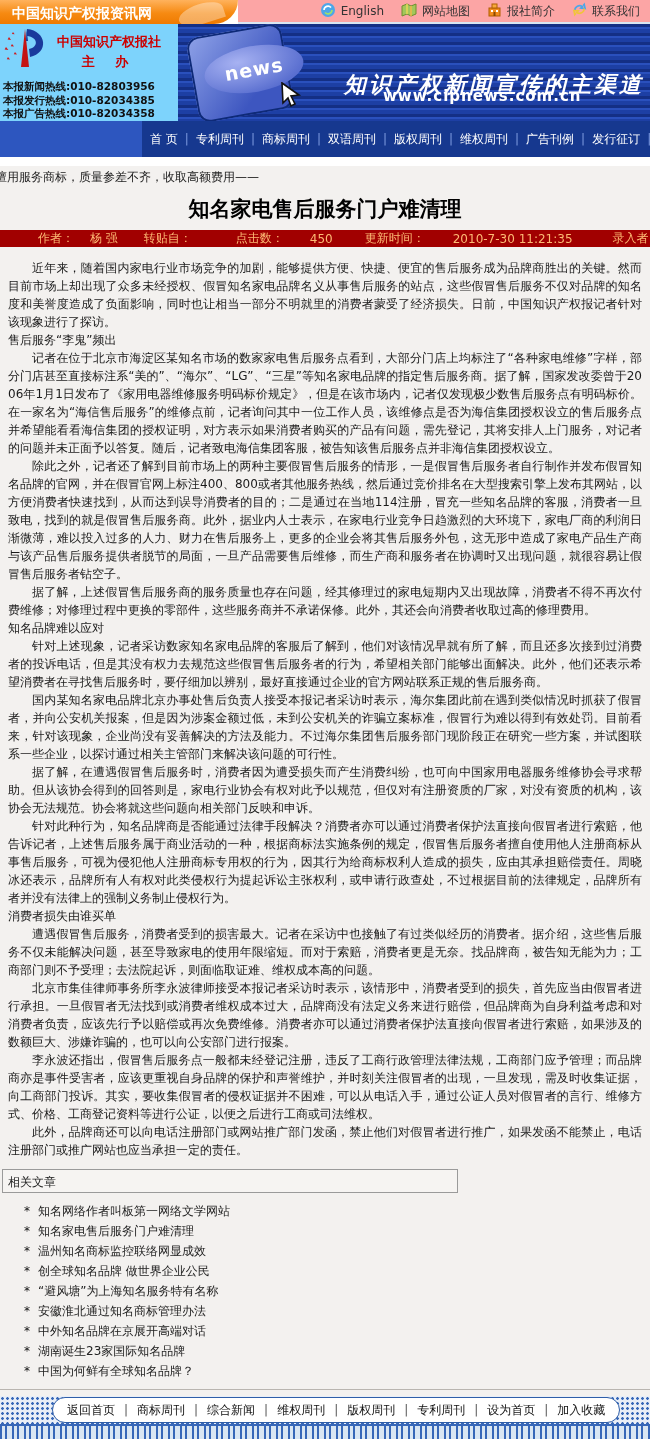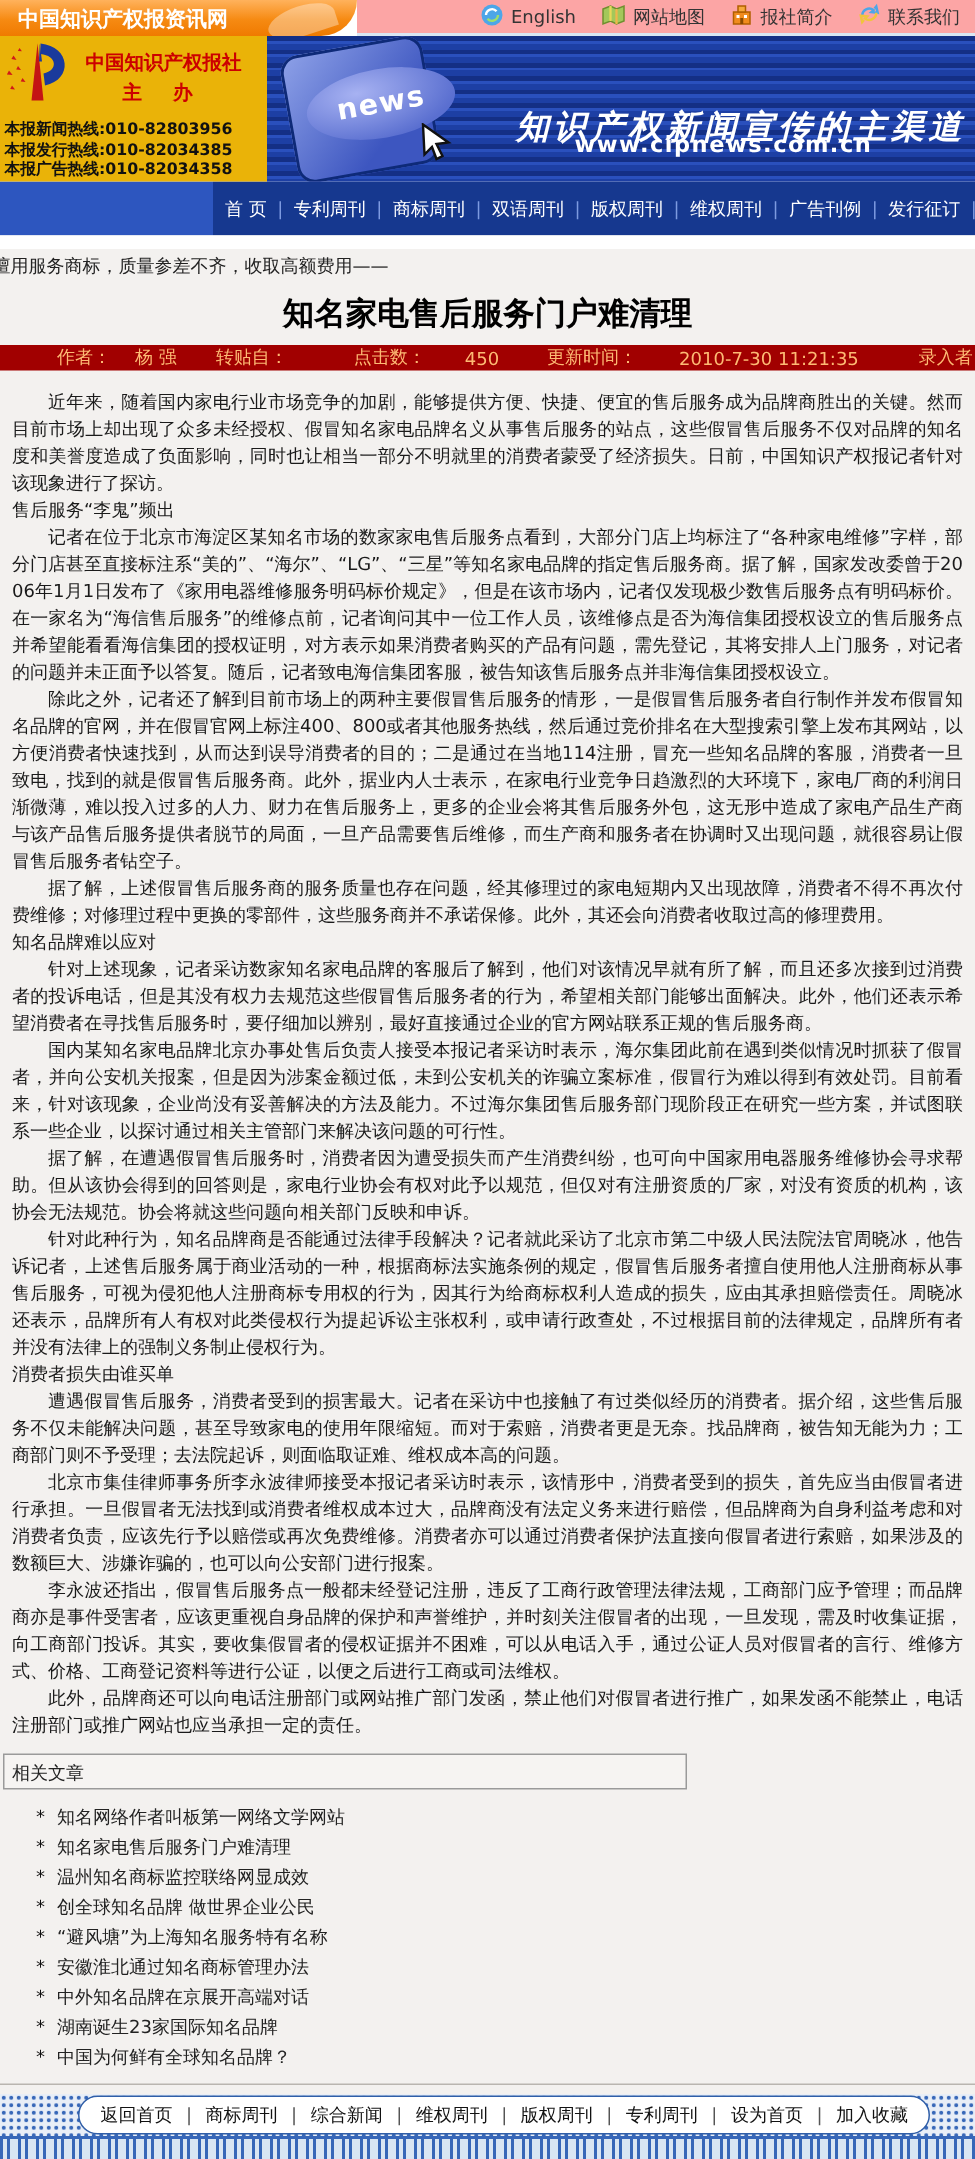--- a/index.html
+++ b/index.html
@@ -12,21 +12,21 @@
     border-bottom-right-radius:30px;color:#fff;font-weight:bold;font-size:14px;line-height:27px;padding-left:12px;box-sizing:border-box;}
   .topbar-left::after{content:"";position:absolute;right:14px;top:4px;width:46px;height:20px;
     background:rgba(255,255,255,.35);border-radius:50% 50% 0 50%;transform:rotate(-18deg);}
   .topbar-right{flex:1;display:flex;align-items:center;justify-content:flex-end;gap:7px;
     padding-right:10px;font-size:12px;color:#444;border-bottom:2px solid #d9e6f3;background:#fca5a5;}
   .toplink{display:flex;align-items:center;gap:5px;cursor:pointer;margin-left:10px;color:#333;}
   .toplink span{white-space:nowrap;}
 
   
   .header{height:97px;display:flex;}
-  .header-left{width:178px;background:#eab308;box-sizing:border-box;padding:3px 0 0 3px;}
+  .header-left{width:178px;background:#7dd3fc;box-sizing:border-box;padding:3px 0 0 3px;}
   .logo-row{display:flex;align-items:flex-start;}
   .org-block{margin-left:2px;margin-top:6px;}
   .org{color:#c00;font-weight:bold;font-size:13px;white-space:nowrap;}
   .org-sub{color:#c00;font-weight:bold;font-size:13px;text-align:center;letter-spacing:8px;margin-top:2px;}
   .hotlines{margin-top:3px;}
   .hotline{font-size:10.5px;font-weight:bold;color:#111;line-height:13.5px;white-space:nowrap;}
   .header-right{flex:1;position:relative;overflow:hidden;
     background:repeating-linear-gradient(180deg,#142f85 0 3px,#2a50bd 3px 5px,#1d3fa4 5px 9px);}
   .news-card{position:absolute;left:14px;top:6px;width:96px;height:86px;border-radius:12px;
     background:linear-gradient(135deg,#8fa2e8 0%,#3d56c0 70%);transform:rotate(-10deg);box-shadow:0 0 0 2px #0e2a78 inset;}
@@ -210,21 +210,21 @@
 
     <p class="t-p">近年来，随着国内家电行业市场竞争的加剧，能够提供方便、快捷、便宜的售后服务成为品牌商胜出的关键。然而目前市场上却出现了众多未经授权、假冒知名家电品牌名义从事售后服务的站点，这些假冒售后服务不仅对品牌的知名度和美誉度造成了负面影响，同时也让相当一部分不明就里的消费者蒙受了经济损失。日前，中国知识产权报记者针对该现象进行了探访。</p>
         <p class="t-h">售后服务“李鬼”频出</p>
         <p class="t-p">记者在位于北京市海淀区某知名市场的数家家电售后服务点看到，大部分门店上均标注了“各种家电维修”字样，部分门店甚至直接标注系“美的”、“海尔”、“LG”、“三星”等知名家电品牌的指定售后服务商。据了解，国家发改委曾于2006年1月1日发布了《家用电器维修服务明码标价规定》，但是在该市场内，记者仅发现极少数售后服务点有明码标价。在一家名为“海信售后服务”的维修点前，记者询问其中一位工作人员，该维修点是否为海信集团授权设立的售后服务点并希望能看看海信集团的授权证明，对方表示如果消费者购买的产品有问题，需先登记，其将安排人上门服务，对记者的问题并未正面予以答复。随后，记者致电海信集团客服，被告知该售后服务点并非海信集团授权设立。</p>
         <p class="t-p">除此之外，记者还了解到目前市场上的两种主要假冒售后服务的情形，一是假冒售后服务者自行制作并发布假冒知名品牌的官网，并在假冒官网上标注400、800或者其他服务热线，然后通过竞价排名在大型搜索引擎上发布其网站，以方便消费者快速找到，从而达到误导消费者的目的；二是通过在当地114注册，冒充一些知名品牌的客服，消费者一旦致电，找到的就是假冒售后服务商。此外，据业内人士表示，在家电行业竞争日趋激烈的大环境下，家电厂商的利润日渐微薄，难以投入过多的人力、财力在售后服务上，更多的企业会将其售后服务外包，这无形中造成了家电产品生产商与该产品售后服务提供者脱节的局面，一旦产品需要售后维修，而生产商和服务者在协调时又出现问题，就很容易让假冒售后服务者钻空子。</p>
         <p class="t-p">据了解，上述假冒售后服务商的服务质量也存在问题，经其修理过的家电短期内又出现故障，消费者不得不再次付费维修；对修理过程中更换的零部件，这些服务商并不承诺保修。此外，其还会向消费者收取过高的修理费用。</p>
         <p class="t-h">知名品牌难以应对</p>
         <p class="t-p">针对上述现象，记者采访数家知名家电品牌的客服后了解到，他们对该情况早就有所了解，而且还多次接到过消费者的投诉电话，但是其没有权力去规范这些假冒售后服务者的行为，希望相关部门能够出面解决。此外，他们还表示希望消费者在寻找售后服务时，要仔细加以辨别，最好直接通过企业的官方网站联系正规的售后服务商。</p>
         <p class="t-p">国内某知名家电品牌北京办事处售后负责人接受本报记者采访时表示，海尔集团此前在遇到类似情况时抓获了假冒者，并向公安机关报案，但是因为涉案金额过低，未到公安机关的诈骗立案标准，假冒行为难以得到有效处罚。目前看来，针对该现象，企业尚没有妥善解决的方法及能力。不过海尔集团售后服务部门现阶段正在研究一些方案，并试图联系一些企业，以探讨通过相关主管部门来解决该问题的可行性。</p>
         <p class="t-p">据了解，在遭遇假冒售后服务时，消费者因为遭受损失而产生消费纠纷，也可向中国家用电器服务维修协会寻求帮助。但从该协会得到的回答则是，家电行业协会有权对此予以规范，但仅对有注册资质的厂家，对没有资质的机构，该协会无法规范。协会将就这些问题向相关部门反映和申诉。</p>
-        <p class="t-p">针对此种行为，知名品牌商是否能通过法律手段解决？记者就此采访了北京市第二中级人民法院法官周晓冰，他告诉记者，上述售后服务属于商业活动的一种，根据商标法实施条例的规定，假冒售后服务者擅自使用他人注册商标从事售后服务，可视为侵犯他人注册商标专用权的行为，因其行为给商标权利人造成的损失，应由其承担赔偿责任。周晓冰还表示，品牌所有人有权对此类侵权行为提起诉讼主张权利，或申请行政查处，不过根据目前的法律规定，品牌所有者并没有法律上的强制义务制止侵权行为。</p>
+        <p class="t-p">针对此种行为，知名品牌商是否能通过法律手段解决？消费者亦可以通过消费者保护法直接向假冒者进行索赔，他告诉记者，上述售后服务属于商业活动的一种，根据商标法实施条例的规定，假冒售后服务者擅自使用他人注册商标从事售后服务，可视为侵犯他人注册商标专用权的行为，因其行为给商标权利人造成的损失，应由其承担赔偿责任。周晓冰还表示，品牌所有人有权对此类侵权行为提起诉讼主张权利，或申请行政查处，不过根据目前的法律规定，品牌所有者并没有法律上的强制义务制止侵权行为。</p>
         <p class="t-h">消费者损失由谁买单</p>
         <p class="t-p">遭遇假冒售后服务，消费者受到的损害最大。记者在采访中也接触了有过类似经历的消费者。据介绍，这些售后服务不仅未能解决问题，甚至导致家电的使用年限缩短。而对于索赔，消费者更是无奈。找品牌商，被告知无能为力；工商部门则不予受理；去法院起诉，则面临取证难、维权成本高的问题。</p>
         <p class="t-p">北京市集佳律师事务所李永波律师接受本报记者采访时表示，该情形中，消费者受到的损失，首先应当由假冒者进行承担。一旦假冒者无法找到或消费者维权成本过大，品牌商没有法定义务来进行赔偿，但品牌商为自身利益考虑和对消费者负责，应该先行予以赔偿或再次免费维修。消费者亦可以通过消费者保护法直接向假冒者进行索赔，如果涉及的数额巨大、涉嫌诈骗的，也可以向公安部门进行报案。</p>
         <p class="t-p">李永波还指出，假冒售后服务点一般都未经登记注册，违反了工商行政管理法律法规，工商部门应予管理；而品牌商亦是事件受害者，应该更重视自身品牌的保护和声誉维护，并时刻关注假冒者的出现，一旦发现，需及时收集证据，向工商部门投诉。其实，要收集假冒者的侵权证据并不困难，可以从电话入手，通过公证人员对假冒者的言行、维修方式、价格、工商登记资料等进行公证，以便之后进行工商或司法维权。</p>
         <p class="t-p">此外，品牌商还可以向电话注册部门或网站推广部门发函，禁止他们对假冒者进行推广，如果发函不能禁止，电话注册部门或推广网站也应当承担一定的责任。</p>
       </div>
 
     <div class="related-box">相关文章</div>
     <ul class="related-list">
 

